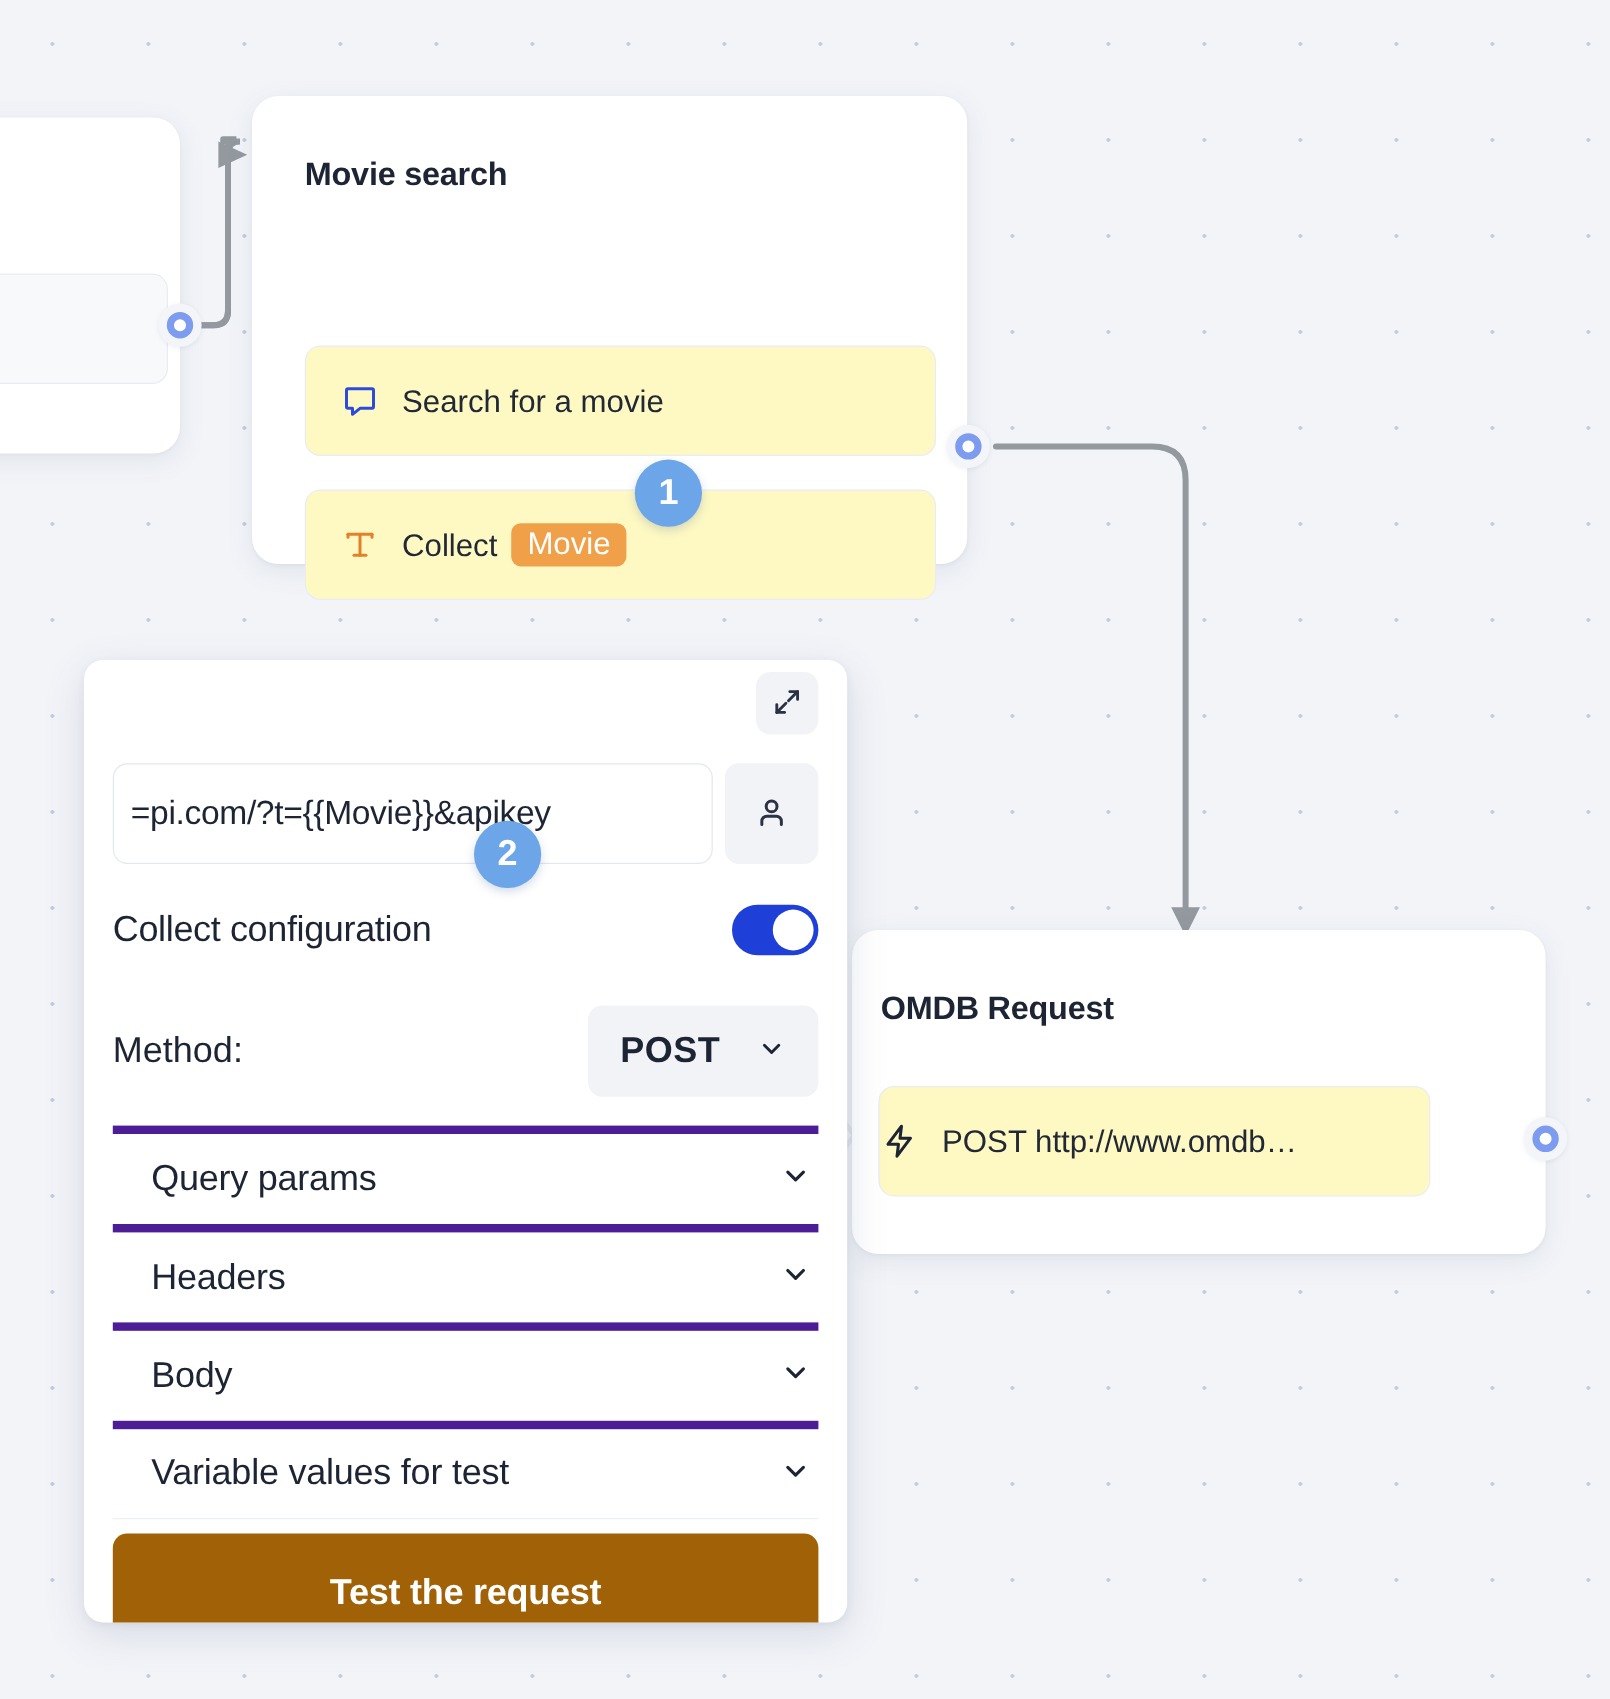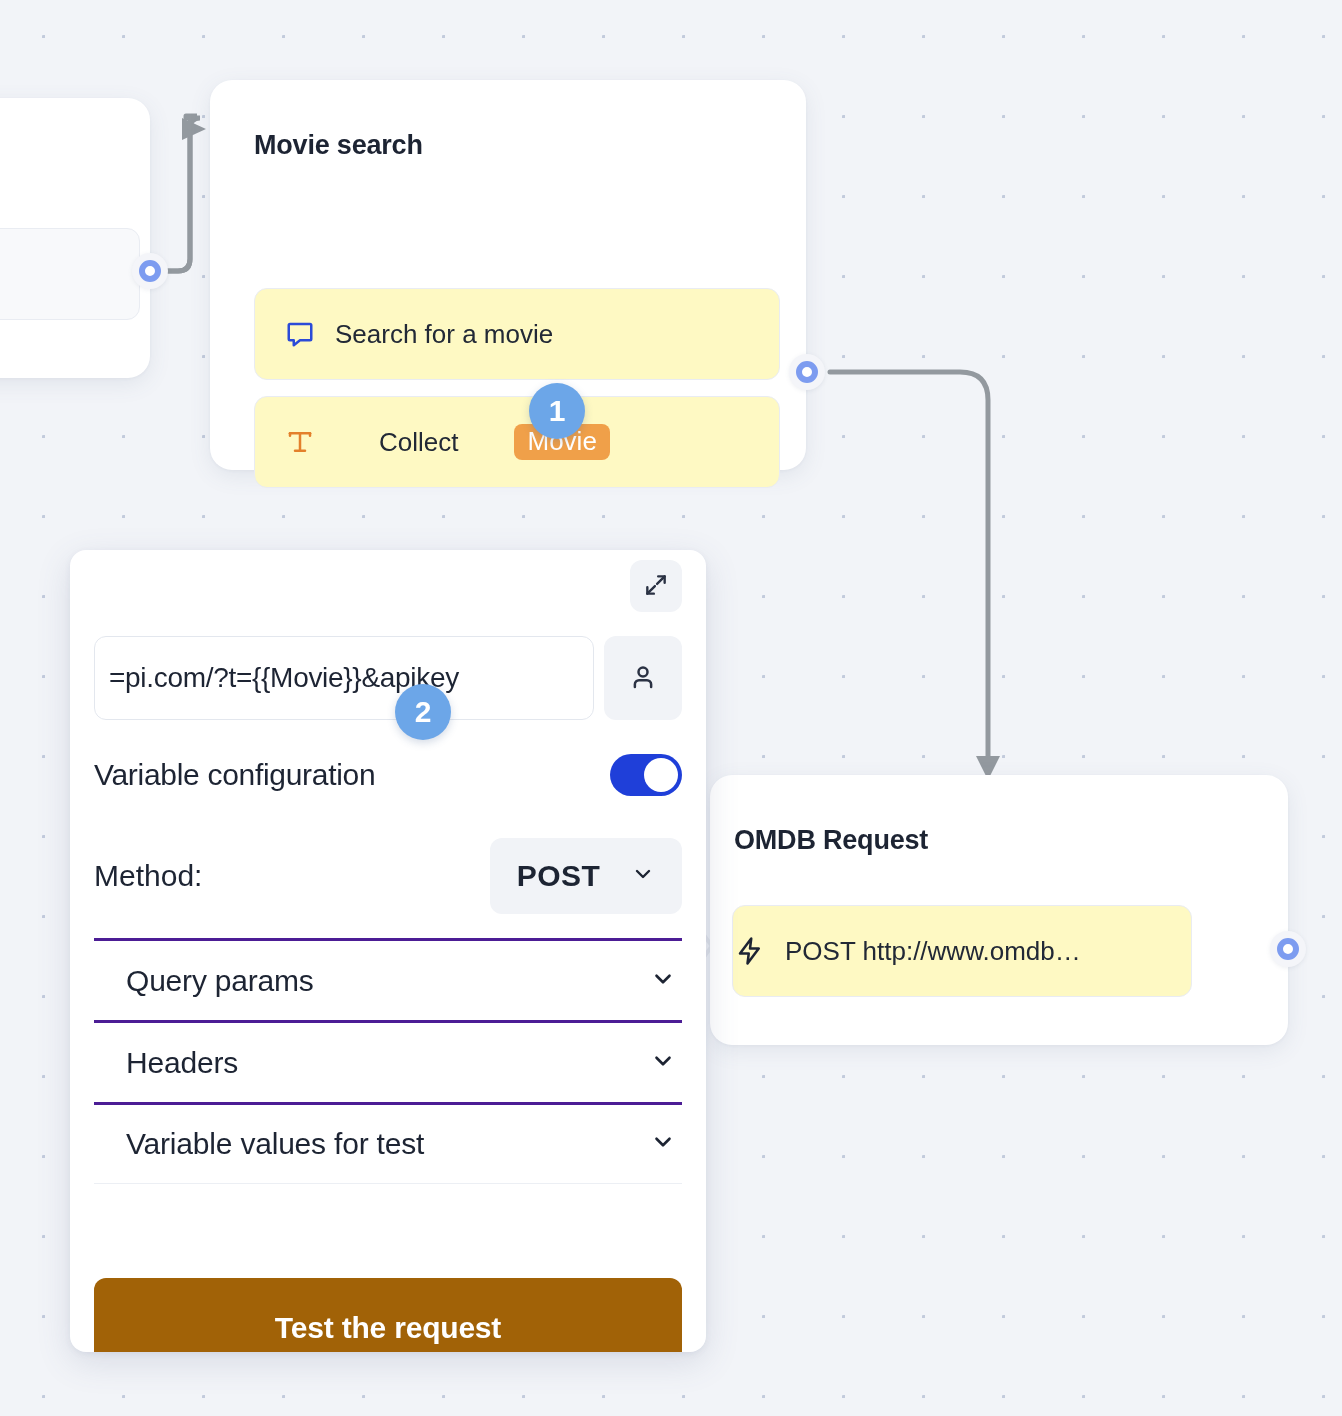--- a/index.html
+++ b/index.html
@@ -90,21 +90,21 @@
   }
   #node-movie .node-title { position: absolute; left: 44px; top: 50px; }
   #node-movie .node-row {
     position: absolute;
     left: 44px;
     width: 526px;
     height: 92px;
     padding-left: 28px;
   }
   #row-search { top: 208px; }
-  #row-collect { top: 316px; gap: 44px; }
+  #row-collect { top: 328px; }
   #row-search .row-icon { width: 34px; height: 34px; }
   #row-collect .row-icon { width: 34px; height: 34px; }
   #row-search .row-label { margin-left: 18px; }
   #row-collect .row-label { margin-left: 18px; }
 
   .var-chip {
     background: #f0a049;
     color: #ffffff;
     border-radius: 8px;
     padding: 4px 13px 6px 13px;
@@ -303,21 +303,21 @@
     position: absolute;
     left: 24px;
     top: 388px;
     width: 588px;
   }
   .acc-item {
     height: 82px;
     display: flex;
     align-items: center;
     justify-content: space-between;
-    border-top: 3px solid #4c1d95;
+    border-top: 7px solid #4c1d95;
     padding: 0 6px 0 32px;
     box-sizing: border-box;
     cursor: pointer;
   }
   .acc-item:last-child { border-bottom: 1px solid #eceff4; }
   .acc-label {
     font-size: 30px;
     color: #1d2433;
     letter-spacing: -0.2px;
   }
@@ -442,21 +442,21 @@
         <span>
           <svg width="30" height="30" viewBox="0 0 24 24" fill="none" stroke="#2b3244" stroke-width="2" stroke-linecap="round" stroke-linejoin="round">
             <circle cx="12" cy="8" r="3.6"></circle>
             <path d="M5.5 20v-2.2a3.3 3.3 0 0 1 3.3-3.3h6.4a3.3 3.3 0 0 1 3.3 3.3V20"></path>
           </svg>
         </span>
       </button>
     </div>
 
     <div id="adv-row">
-      <span id="adv-label">Variable configuration</span>
+      <span id="adv-label">Collect configuration</span>
       <div class="switch"></div>
     </div>
 
     <div id="method-row">
       <span id="method-label">Method:</span>
       <div id="method-select">
         <span id="method-value">POST</span>
         <span>
           <svg width="24" height="24" viewBox="0 0 24 24" fill="none" stroke="#1d2433" stroke-width="2.4" stroke-linecap="round" stroke-linejoin="round">
             <polyline points="6 9 12 15 18 9"></polyline>
@@ -478,20 +478,28 @@
 
       <div class="acc-item">
         <span class="acc-label">Headers</span>
         <span>
           <svg width="26" height="26" viewBox="0 0 24 24" fill="none" stroke="#1d2433" stroke-width="2.4" stroke-linecap="round" stroke-linejoin="round">
             <polyline points="6 9 12 15 18 9"></polyline>
           </svg>
         </span>
       </div>
 
+      <div class="acc-item">
+        <span class="acc-label">Body</span>
+        <span>
+          <svg width="26" height="26" viewBox="0 0 24 24" fill="none" stroke="#1d2433" stroke-width="2.4" stroke-linecap="round" stroke-linejoin="round">
+            <polyline points="6 9 12 15 18 9"></polyline>
+          </svg>
+        </span>
+      </div>
 
       <div class="acc-item">
         <span class="acc-label">Variable values for test</span>
         <span>
           <svg width="26" height="26" viewBox="0 0 24 24" fill="none" stroke="#1d2433" stroke-width="2.4" stroke-linecap="round" stroke-linejoin="round">
             <polyline points="6 9 12 15 18 9"></polyline>
           </svg>
         </span>
       </div>
 

